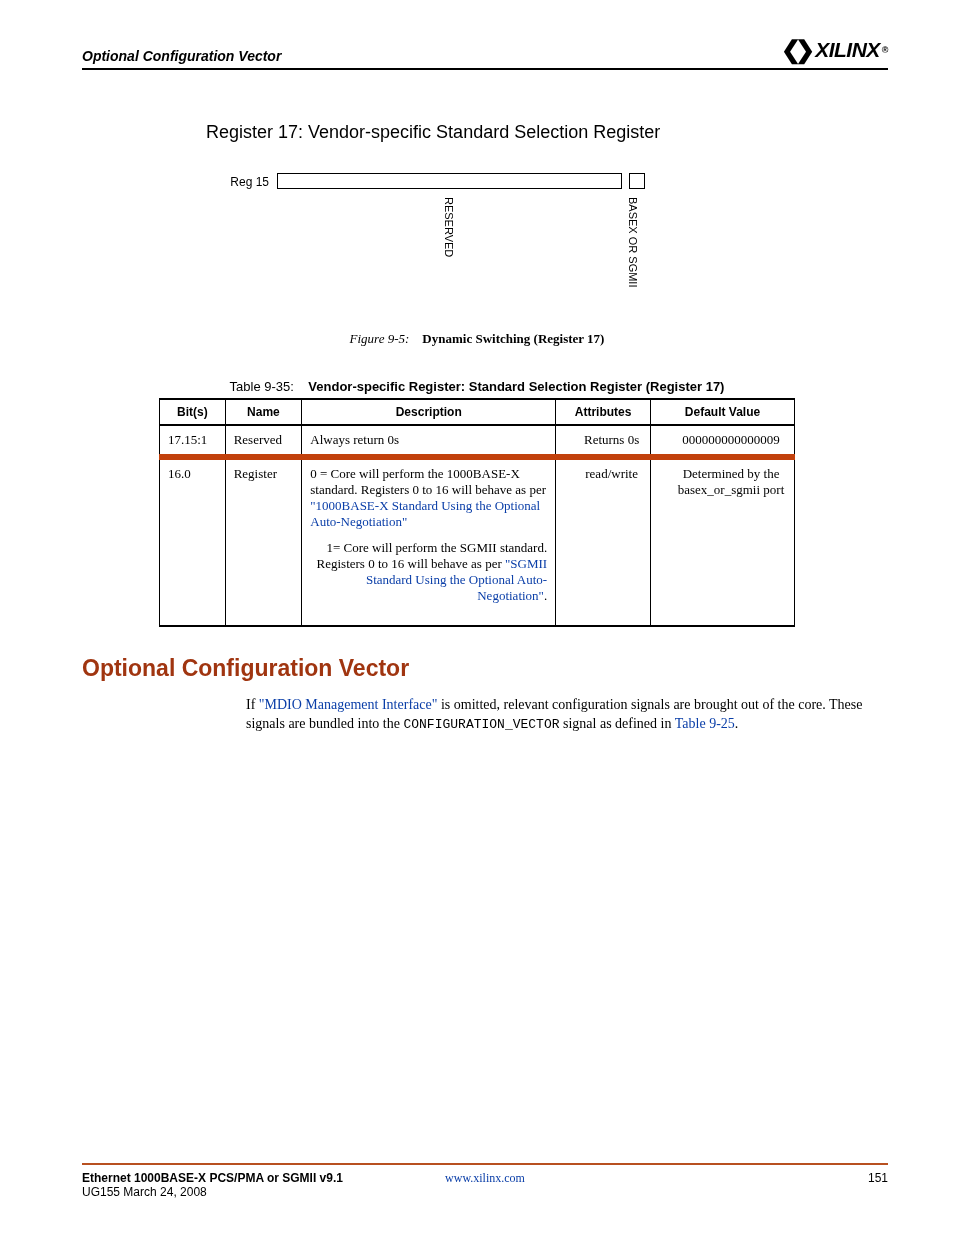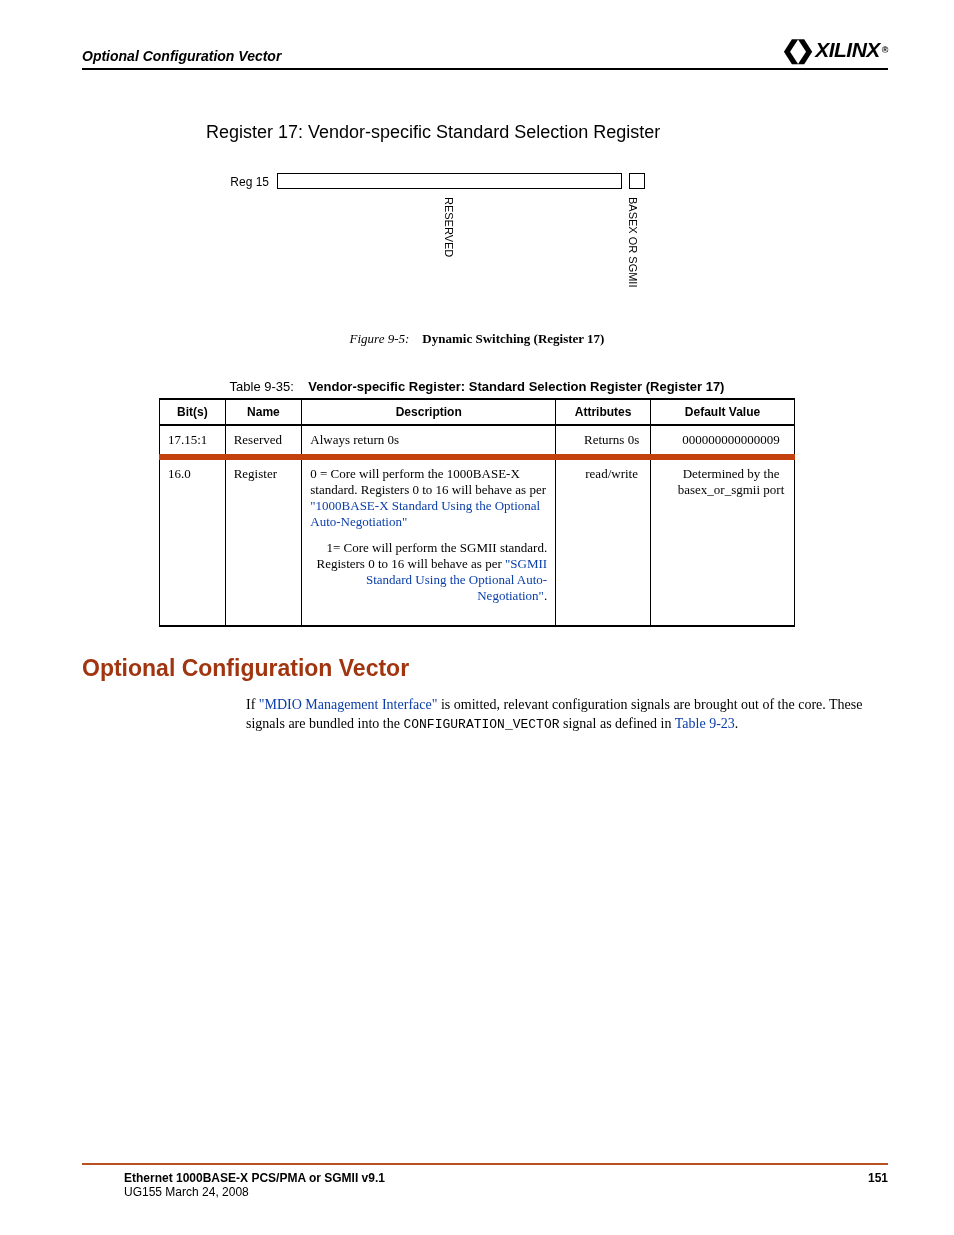--- a/index.html
+++ b/index.html
@@ -171,33 +171,33 @@
     position: absolute;
     bottom: 36px;
     left: 82px;
     right: 66px;
     border-top: 2px solid #b85020;
     padding-top: 6px;
     font-size: 12px;
     display: flex;
     justify-content: space-between;
   }
-  .footer-left { font-family: Helvetica, Arial, sans-serif; margin-left: 42px; }
+  .footer-left { font-family: Helvetica, Arial, sans-serif; }
   .footer-left .doc-title { font-weight: bold; }
   .footer-center {
     font-family: "Book Antiqua", Palatino, Georgia, serif;
     position: absolute;
     left: 0; right: 0;
     text-align: center;
     color: #0a3ea8;
     pointer-events: none;
   }
   .footer-right {
     font-family: Helvetica, Arial, sans-serif;
-    font-weight: bold;
+    font-weight: normal;
   }
   .col-bits  { width: 60px; }
   .col-name  { width: 70px; }
   .col-desc  { width: 232px; }
   .col-attr  { width: 80px; }
   .col-def   { width: 130px; }
 </style>
 </head>
 <body>
 
@@ -277,22 +277,25 @@
       </td>
       <td class="center">read/write</td>
       <td class="center">Determined by the basex_or_sgmii port</td>
     </tr>
   </tbody>
 </table>
 
 <h2 class="section-heading">Optional Configuration Vector</h2>
 
 <p class="body-text">
-  <span>If </span><span class="link">"MDIO Management Interface"</span><span> is omitted, relevant configuration signals are brought out of the core. These signals are bundled into the </span><span class="mono">CONFIGURATION_VECTOR</span><span> signal as defined in </span><span class="link">Table 9-23</span><span>.</span>
+  <span>If </span><span class="link">"MDIO Management Interface"</span><span> is omitted, relevant configuration signals are brought out of the core. These signals are bundled into the </span><span class="mono">CONFIGURATION_VECTOR</span><span> signal as defined in </span><span class="link">Table 9-25</span><span>.</span>
 </p>
 
 <div class="footer">
   <div class="footer-left">
     <div class="doc-title">Ethernet 1000BASE-X PCS/PMA or SGMII v9.1</div>
     <div>UG155 March 24, 2008</div>
   </div>
+  <div class="footer-center">
+    <span class="link">www.xilinx.com</span>
+  </div>
   <div class="footer-right">151</div>
 </div>
 
 </body></html>

